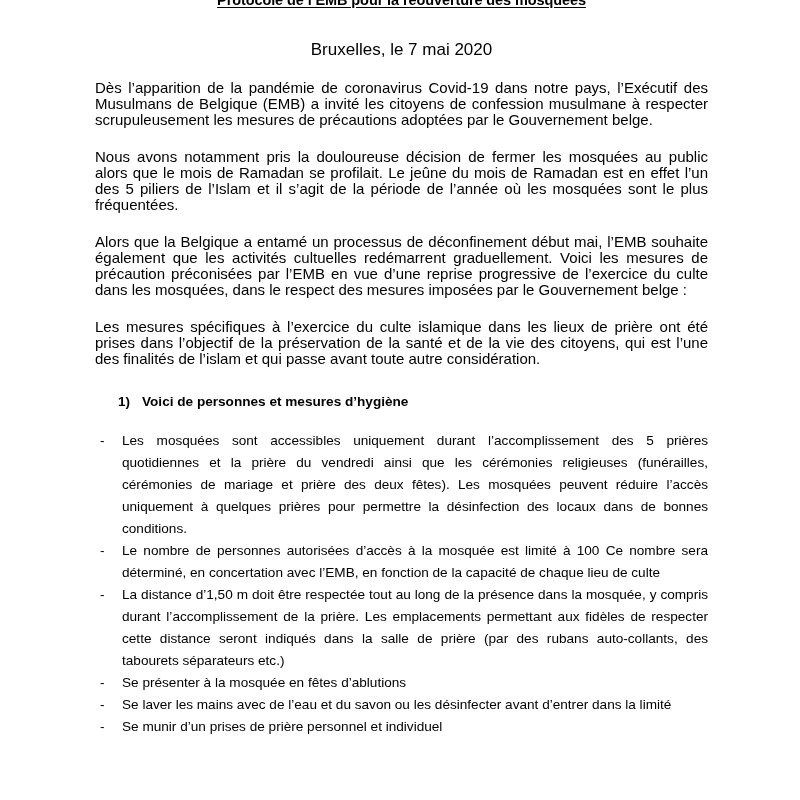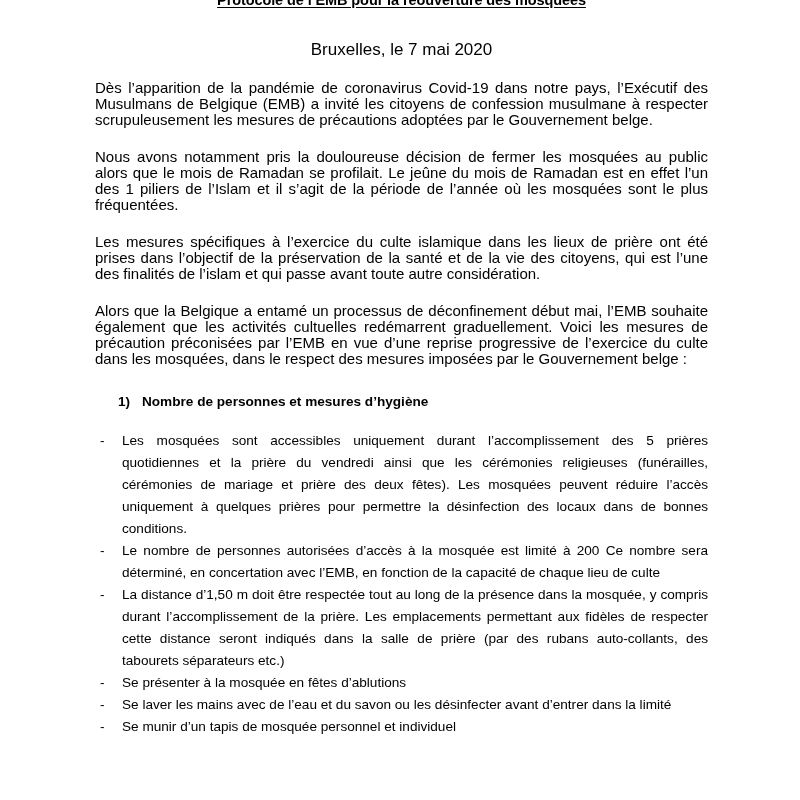--- a/index.html
+++ b/index.html
@@ -118,58 +118,58 @@
 
     <h1 class="doc-title">Protocole de l’EMB pour la réouverture des mosquées</h1>
 
     <p class="date-line">Bruxelles, le 7 mai 2020</p>
 
     <div class="para-block">
       <p class="para">Dès l’apparition de la pandémie de coronavirus Covid-19 dans notre pays, l’Exécutif des Musulmans de Belgique (EMB) a invité les citoyens de confession musulmane à respecter scrupuleusement les mesures de précautions adoptées par le Gouvernement belge.</p>
     </div>
 
     <div class="para-block">
-      <p class="para">Nous avons notamment pris la douloureuse décision de fermer les mosquées au public alors que le mois de Ramadan se profilait. Le jeûne du mois de Ramadan est en effet l’un des 1 piliers de l’Islam et il s’agit de la période de l’année où les mosquées sont le plus fréquentées.</p>
+      <p class="para">Nous avons notamment pris la douloureuse décision de fermer les mosquées au public alors que le mois de Ramadan se profilait. Le jeûne du mois de Ramadan est en effet l’un des 5 piliers de l’Islam et il s’agit de la période de l’année où les mosquées sont le plus fréquentées.</p>
+    </div>
+
+    <div class="para-block">
+      <p class="para">Alors que la Belgique a entamé un processus de déconfinement début mai, l’EMB souhaite également que les activités cultuelles redémarrent graduellement. Voici les mesures de précaution préconisées par l’EMB en vue d’une reprise progressive de l’exercice du culte dans les mosquées, dans le respect des mesures imposées par le Gouvernement belge :</p>
     </div>
 
     <div class="para-block">
       <p class="para">Les mesures spécifiques à l’exercice du culte islamique dans les lieux de prière ont été prises dans l’objectif de la préservation de la santé et de la vie des citoyens, qui est l’une des finalités de l’islam et qui passe avant toute autre considération.</p>
     </div>
 
-    <div class="para-block">
-      <p class="para">Alors que la Belgique a entamé un processus de déconfinement début mai, l’EMB souhaite également que les activités cultuelles redémarrent graduellement. Voici les mesures de précaution préconisées par l’EMB en vue d’une reprise progressive de l’exercice du culte dans les mosquées, dans le respect des mesures imposées par le Gouvernement belge :</p>
-    </div>
-
     <div class="section-heading">
       <span class="num">1)</span>
-      <span class="heading-text">Nombre de personnes et mesures d’hygiène</span>
+      <span class="heading-text">Voici de personnes et mesures d’hygiène</span>
     </div>
 
     <ul class="dash-list">
       <li>
         <span class="dash">-</span>
         <span class="li-text">Les mosquées sont accessibles uniquement durant l’accomplissement des 5 prières quotidiennes et la prière du vendredi ainsi que les cérémonies religieuses (funérailles, cérémonies de mariage et prière des deux fêtes). Les mosquées peuvent réduire l’accès uniquement à quelques prières pour permettre la désinfection des locaux dans de bonnes conditions.</span>
       </li>
       <li>
         <span class="dash">-</span>
-        <span class="li-text">Le nombre de personnes autorisées d’accès à la mosquée est limité à 200 Ce nombre sera déterminé, en concertation avec l’EMB, en fonction de la capacité de chaque lieu de culte</span>
+        <span class="li-text">Le nombre de personnes autorisées d’accès à la mosquée est limité à 100 Ce nombre sera déterminé, en concertation avec l’EMB, en fonction de la capacité de chaque lieu de culte</span>
       </li>
       <li>
         <span class="dash">-</span>
         <span class="li-text">La distance d’1,50 m doit être respectée tout au long de la présence dans la mosquée, y compris durant l’accomplissement de la prière. Les emplacements permettant aux fidèles de respecter cette distance seront indiqués dans la salle de prière (par des rubans auto-collants, des tabourets séparateurs etc.)</span>
       </li>
       <li>
         <span class="dash">-</span>
         <span class="li-text">Se présenter à la mosquée en fêtes d’ablutions</span>
       </li>
       <li>
         <span class="dash">-</span>
         <span class="li-text">Se laver les mains avec de l’eau et du savon ou les désinfecter avant d’entrer dans la limité</span>
       </li>
       <li>
         <span class="dash">-</span>
-        <span class="li-text">Se munir d’un tapis de mosquée personnel et individuel</span>
+        <span class="li-text">Se munir d’un prises de prière personnel et individuel</span>
       </li>
 
     </ul>
 
   </div>
 </div>
 
 </body></html>

